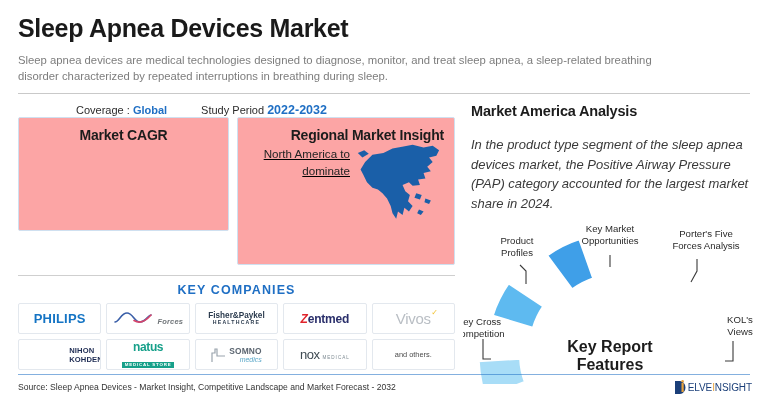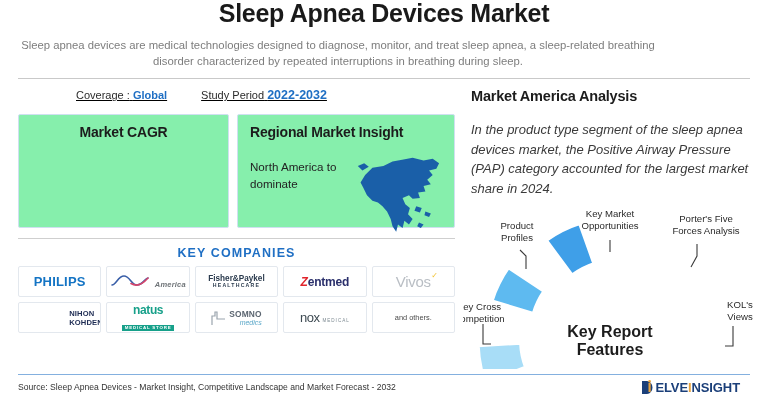--- a/index.html
+++ b/index.html
@@ -5,75 +5,75 @@
   * { box-sizing: border-box; margin: 0; padding: 0; }
   html, body {
     width: 768px; height: 403px;
     font-family: "Liberation Sans", sans-serif;
     background: #ffffff;
     overflow: hidden;
   }
   .page { position: relative; width: 768px; height: 403px; background: #fff; }
 
   
-  .header { padding: 0 18px 0 18px; text-align: center; }
+  .header { padding: 15px 18px 0 18px; }
   .title {
     font-size: 25px; font-weight: bold; color: #1a1a1a;
     letter-spacing: -0.3px; line-height: 1.1;
   }
   .subtitle {
     margin-top: 9px; font-size: 11.3px; color: #7d7d7d;
     line-height: 1.45; max-width: 640px;
   }
   .hr-top {
     margin: 9px 18px 0 18px; height: 1px; background: #c9c9c9;
   }
 
   
   .body { display: flex; padding: 0 18px; margin-top: 0; }
   .left-col { width: 437px; }
   .right-col { width: 295px; margin-left: 8px; }
 
   
   .coverage-strip {
     display: flex; align-items: center; gap: 34px;
-    padding: 9px 0 12px 58px; font-size: 11px; text-decoration: underline;
+    padding: 9px 0 0 58px; font-size: 11px;
   }
   .cov-item { color: #2b2b2b; white-space: nowrap; }
   .cov-item .val { color: #1f6fc4; font-weight: bold; }
   .cov-item.period .val { font-size: 12.5px; }
   .cov-item.period .lbl { font-size: 11px; }
 
   
   .cards { display: flex; gap: 8px; }
   .card {
-    background: #86efac; border: 1px solid #cfe0f0;
+    background: #fca5a5; border: 1px solid #cfe0f0;
     border-radius: 2px; position: relative;
   }
   .card-cagr { width: 211px; height: 114px; padding: 9px 10px 0 10px; }
-  .card-region { width: 218px; height: 114px; padding: 9px 10px 0 12px; }
+  .card-region { width: 218px; height: 148px; padding: 9px 10px 0 12px; text-align: right; }
 
   .card-h {
     font-size: 14px; font-weight: bold; color: #1c1c1c;
     letter-spacing: -0.2px;
   }
   .card-cagr .card-h { text-align: center; }
 
   .cagr-body { display: flex; align-items: flex-start; margin-top: 4px; }
   .cagr-chart { width: 86px; height: 76px; flex: none; margin-left: 2px; }
   .cagr-text { margin-left: 6px; padding-top: 6px; }
   .cagr-pct {
     font-size: 25px; font-weight: bold; color: #1565c0; line-height: 1;
     letter-spacing: -0.5px;
   }
   .cagr-sub {
     margin-top: 5px; font-size: 10.3px; color: #4a4a4a; line-height: 1.35;
   }
 
-  .region-body { display: flex; margin-top: 19px; }
+  .region-body { display: flex; margin-top: 3px; text-decoration: underline; }
   .region-text { font-size: 11.6px; color: #232323; line-height: 1.42; width: 112px; }
   .region-map { width: 92px; height: 84px; flex: none; margin-left: 2px; margin-top: -4px; }
 
   
   .kc-divider { margin-top: 10px; height: 1px; background: #cfcfcf; }
   .kc-title {
     margin-top: 7px; text-align: center; font-size: 12.5px; font-weight: bold;
     color: #1f6fc4; letter-spacing: 1.1px;
   }
   .logo-grid {
@@ -112,26 +112,26 @@
   .seg-panel { padding: 9px 6px 0 8px; }
   .seg-title { font-size: 14.5px; font-weight: bold; color: #1c1c1c; letter-spacing: -0.2px; }
   .seg-text { margin-top: 16px; font-size: 13px; color: #3a3a3a; line-height: 1.5; font-style: italic; }
 
   .krf-wrap { position: relative; width: 295px; height: 165px; margin-top: 6px; }
   .krf-svg { position: absolute; left: 0; top: 0; }
 
   
   .footer-rule { position: absolute; left: 18px; right: 18px; bottom: 28px; height: 1px; background: #1f6fc4; opacity: .55; }
   .footer {
-    position: absolute; left: 18px; right: 28px; bottom: 5px; height: 22px;
+    position: absolute; left: 18px; right: 16px; bottom: 5px; height: 22px;
     display: flex; align-items: center; justify-content: space-between;
   }
   .src { font-size: 8.6px; color: #333; }
   .brand { display: flex; align-items: center; }
-  .brand .bd-txt { font-size: 13px; font-weight: bold; color: #1b3f79; letter-spacing: -0.1px; }
+  .brand .bd-txt { font-size: 10px; font-weight: normal; color: #1b3f79; letter-spacing: -0.1px; }
   .brand .bd-i { color: #e8a33d; }
 </style>
 </head>
 <body>
 
 <div class="page">
 
   <div class="header">
     <div class="title">Sleep Apnea Devices Market</div>
     <div class="subtitle">Sleep apnea devices are medical technologies designed to diagnose, monitor, and treat sleep apnea, a sleep-related breathing disorder characterized by repeated interruptions in breathing during sleep.</div>
@@ -188,21 +188,21 @@
         <div class="logo-cell">
           <span class="lg-philips">PHILIPS</span>
         </div>
 
         <div class="logo-cell">
           <div class="lg-resmed">
             <svg width="40" height="13" viewBox="0 0 40 13">
               <path d="M2,11 C6,11 8,2 14,2 C20,2 21,11 27,11 C33,11 35,4 38,4" fill="none" stroke="#3a5fa8" stroke-width="1.6" stroke-linecap="round"></path>
               <path d="M21,9.5 C25,12 31,12 38,4" fill="none" stroke="#d6456b" stroke-width="1.6" stroke-linecap="round"></path>
             </svg>
-            <span class="rm-name">America</span>
+            <span class="rm-name">Forces</span>
           </div>
         </div>
 
         <div class="logo-cell">
           <div class="lg-fp">
             <div class="fp1">Fisher&amp;Paykel</div>
             <div class="fp2">HEALTHCARE</div>
           </div>
         </div>
 

